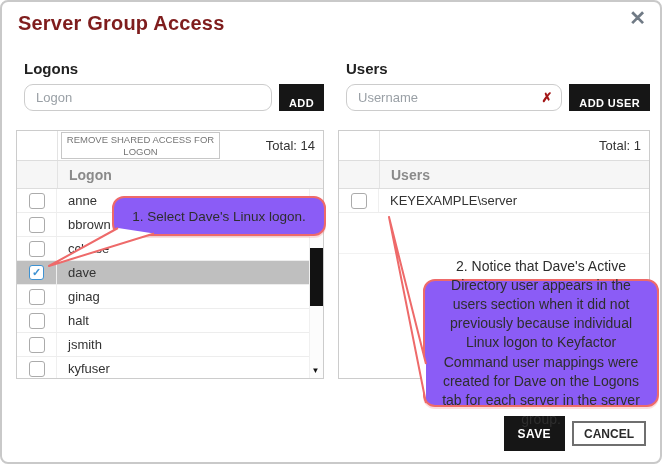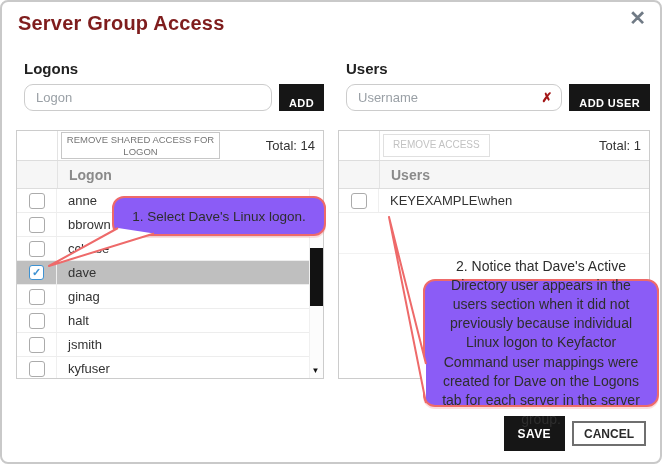--- a/index.html
+++ b/index.html
@@ -146,34 +146,33 @@
     <div class="input-row">
       <div class="input-wrap">
         <input class="text-input" type="text" placeholder="Username" style="">
         <span class="clear-x">✗</span>
       </div>
       <button class="btn-dark">ADD USER</button>
     </div>
     <div class="tbl">
       <div class="tbl-toolbar">
         <div class="tb-spacer"></div>
-        <button class="remove-btn disabled">REMOVE ACCESS</button>
         <div class="tb-total">Total: 1</div>
       </div>
       <div class="tbl-header">
         <div class="th-cb"></div>
         <div class="th-label">Users</div>
       </div>
       <div class="tbl-rows">
         <div id="user-rows-list">
             <div class="row">
               <div class="cb-cell">
                 <span class="cb"></span>
               </div>
-              <span class="row-name">KEYEXAMPLE\when</span>
+              <span class="row-name">KEYEXAMPLE\server</span>
             </div>
           </div>
         <div class="empty-row"></div>
       </div>
     </div>
   </div>
 
   <div class="callout" id="callout1">1. Select Dave's Linux logon.</div>
   <div class="callout" id="callout2">2. Notice that Dave's Active Directory user appears in the users section when it did not previously because individual Linux logon to Keyfactor Command user mappings were created for Dave on the Logons tab for each server in the server group.</div>
   <svg class="tails" viewBox="0 0 662 464">

